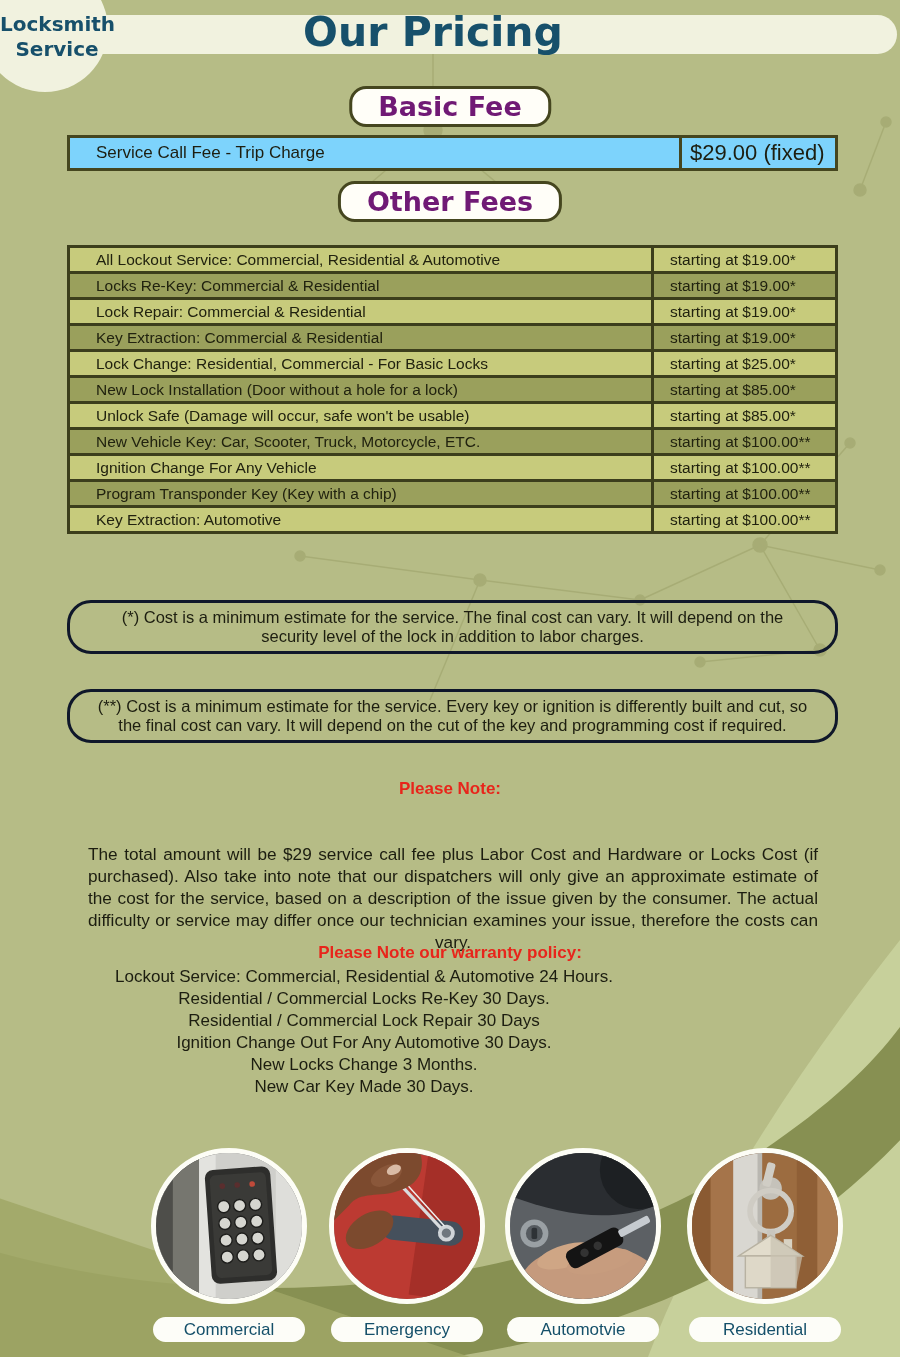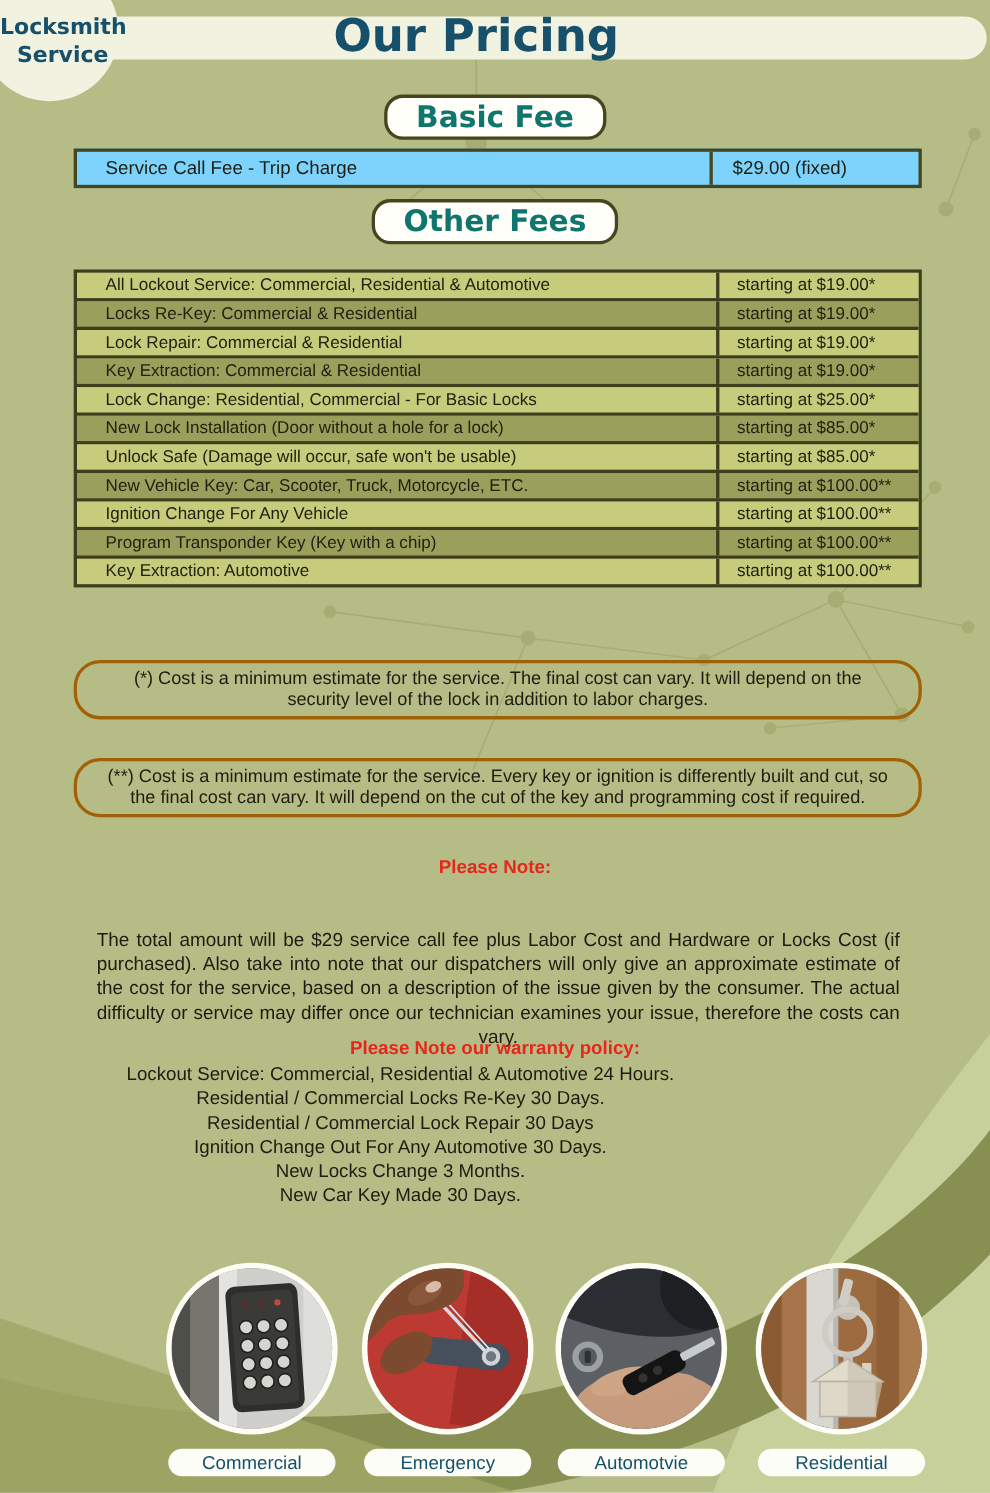--- a/index.html
+++ b/index.html
@@ -23,43 +23,43 @@
   .page-title{left:0;top:8px;width:866px;text-align:center;
     font-family:"DejaVu Sans",sans-serif;font-weight:bold;font-size:41px;color:#17506b;}
   .logo-circle{left:-18px;top:-34px;width:126px;height:126px;border-radius:50%;background:#f1f2df;}
   .logo-text{left:0;top:12px;width:114px;text-align:center;
     font-family:"DejaVu Sans",sans-serif;font-weight:bold;font-size:20px;line-height:1.25;color:#17506b;}
 
   
   .section-pill{left:50%;transform:translateX(-50%);
     background:#fffef8;border:3px solid #45461f;border-radius:17px;
     padding:2px 26px;font-family:"DejaVu Sans",sans-serif;font-weight:bold;
-    font-size:27px;color:#0f766e;white-space:nowrap;}
+    font-size:27px;color:#701a75;white-space:nowrap;}
   #basic-pill{top:86px;}
   #other-pill{top:181px;}
 
   
   .basic-table{left:67px;top:135px;width:771px;height:36px;box-sizing:border-box;
     border:3px solid #45461f;background:#7dd3fc;display:flex;gap:37px;}
   .basic-table .svc-cell{flex:1;display:flex;align-items:center;padding-left:26px;font-size:17px;}
-  .basic-table .price-cell{width:190px;box-sizing:border-box;border-left:3px solid #45461f;
-    display:flex;align-items:center;padding-left:18px;font-size:17px;}
+  .basic-table .price-cell{width:156px;box-sizing:border-box;border-left:3px solid #45461f;
+    display:flex;align-items:center;padding-left:8px;font-size:22px;}
 
   
   .other-table{left:67px;top:245px;width:771px;box-sizing:border-box;border:3px solid #3c3e1c;}
   .o-row{display:flex;height:23px;border-bottom:3px solid #3c3e1c;}
   .o-row:last-child{border-bottom:none;}
   .o-row:nth-child(odd){background:#c7cb7c;}
   .o-row:nth-child(even){background:#9aa05c;}
   .o-service{flex:1;display:flex;align-items:center;padding-left:26px;font-size:15.5px;color:#21220f;}
   .o-price{width:184px;box-sizing:border-box;border-left:3px solid #3c3e1c;
     display:flex;align-items:center;padding-left:16px;font-size:15.5px;color:#21220f;}
 
   
-  .note-box{left:67px;width:771px;box-sizing:border-box;border:3px solid #a16207;border-radius:24px;
+  .note-box{left:67px;width:771px;box-sizing:border-box;border:3px solid #0f172a;border-radius:24px;
     text-align:center;font-size:16.5px;line-height:19px;padding:5px 26px;color:#1d1e10;}
   #note-1{top:600px;}
   #note-2{top:689px;}
 
   
   .red-heading{width:900px;text-align:center;font-weight:bold;font-size:17px;color:#e8251b;}
   #please-note-heading{top:779px;}
   .note-paragraph{left:88px;top:801px;width:730px;font-size:17.2px;line-height:22px;
     text-align:justify;text-align-last:center;color:#1c1d10;margin-top:42px;}
   #warranty-heading{top:943px;}

